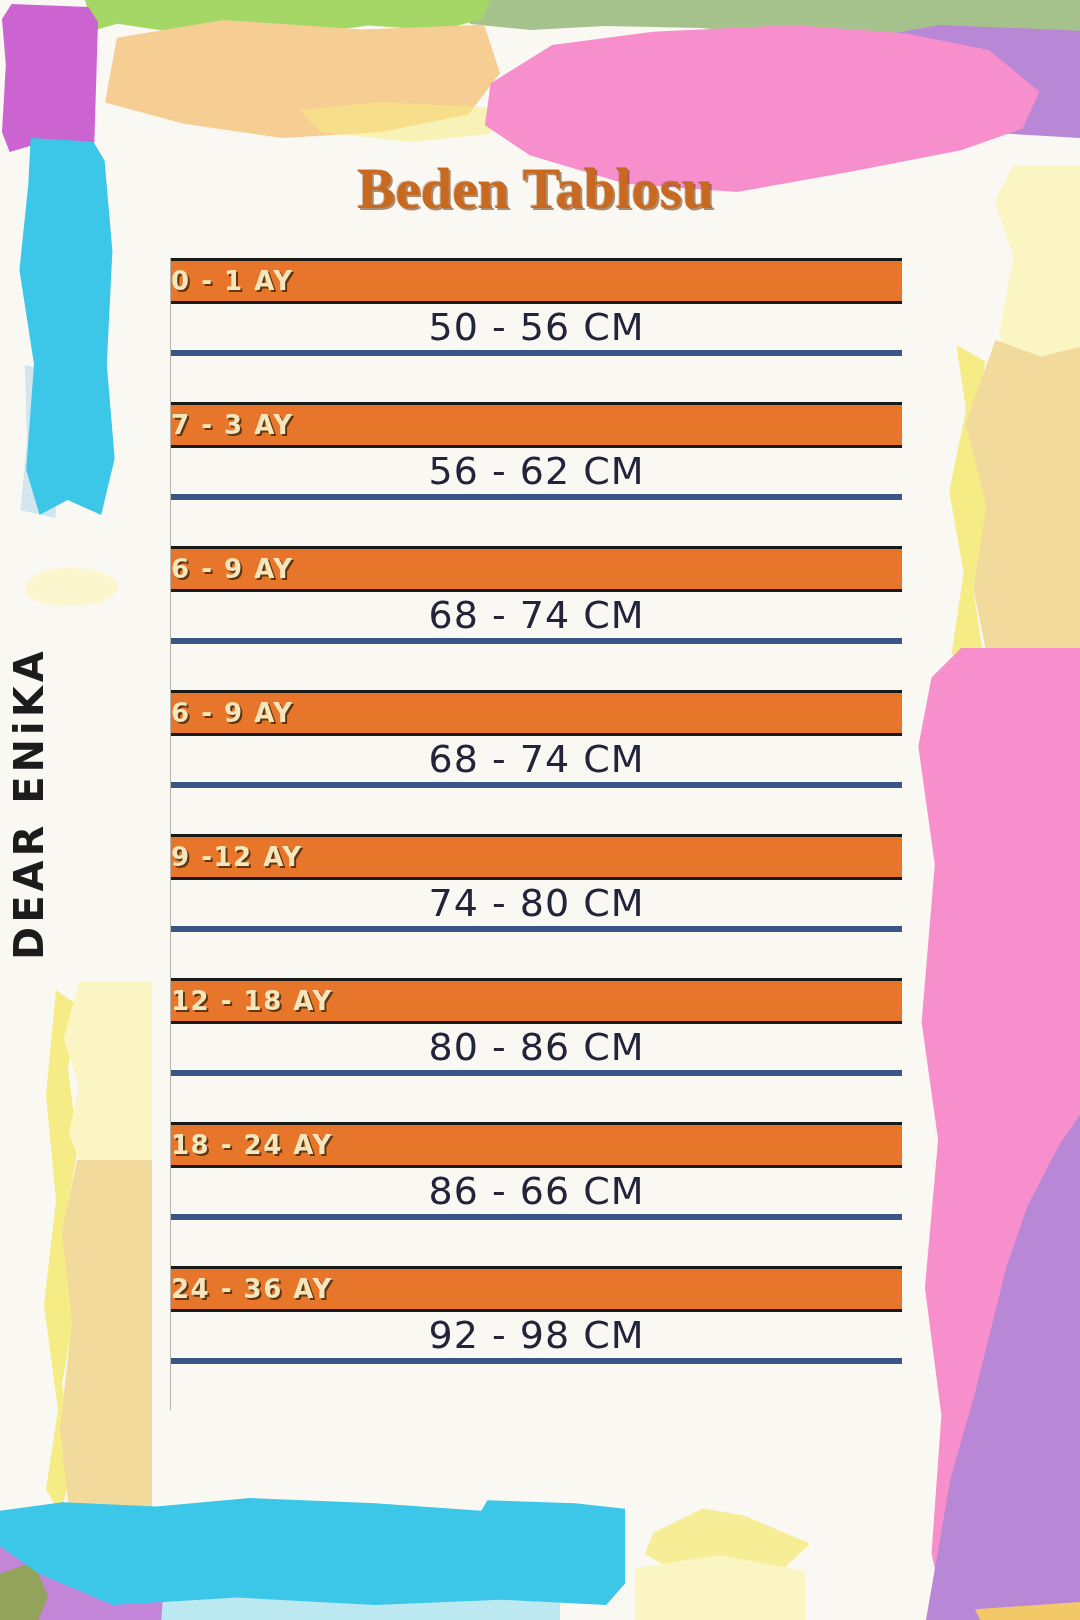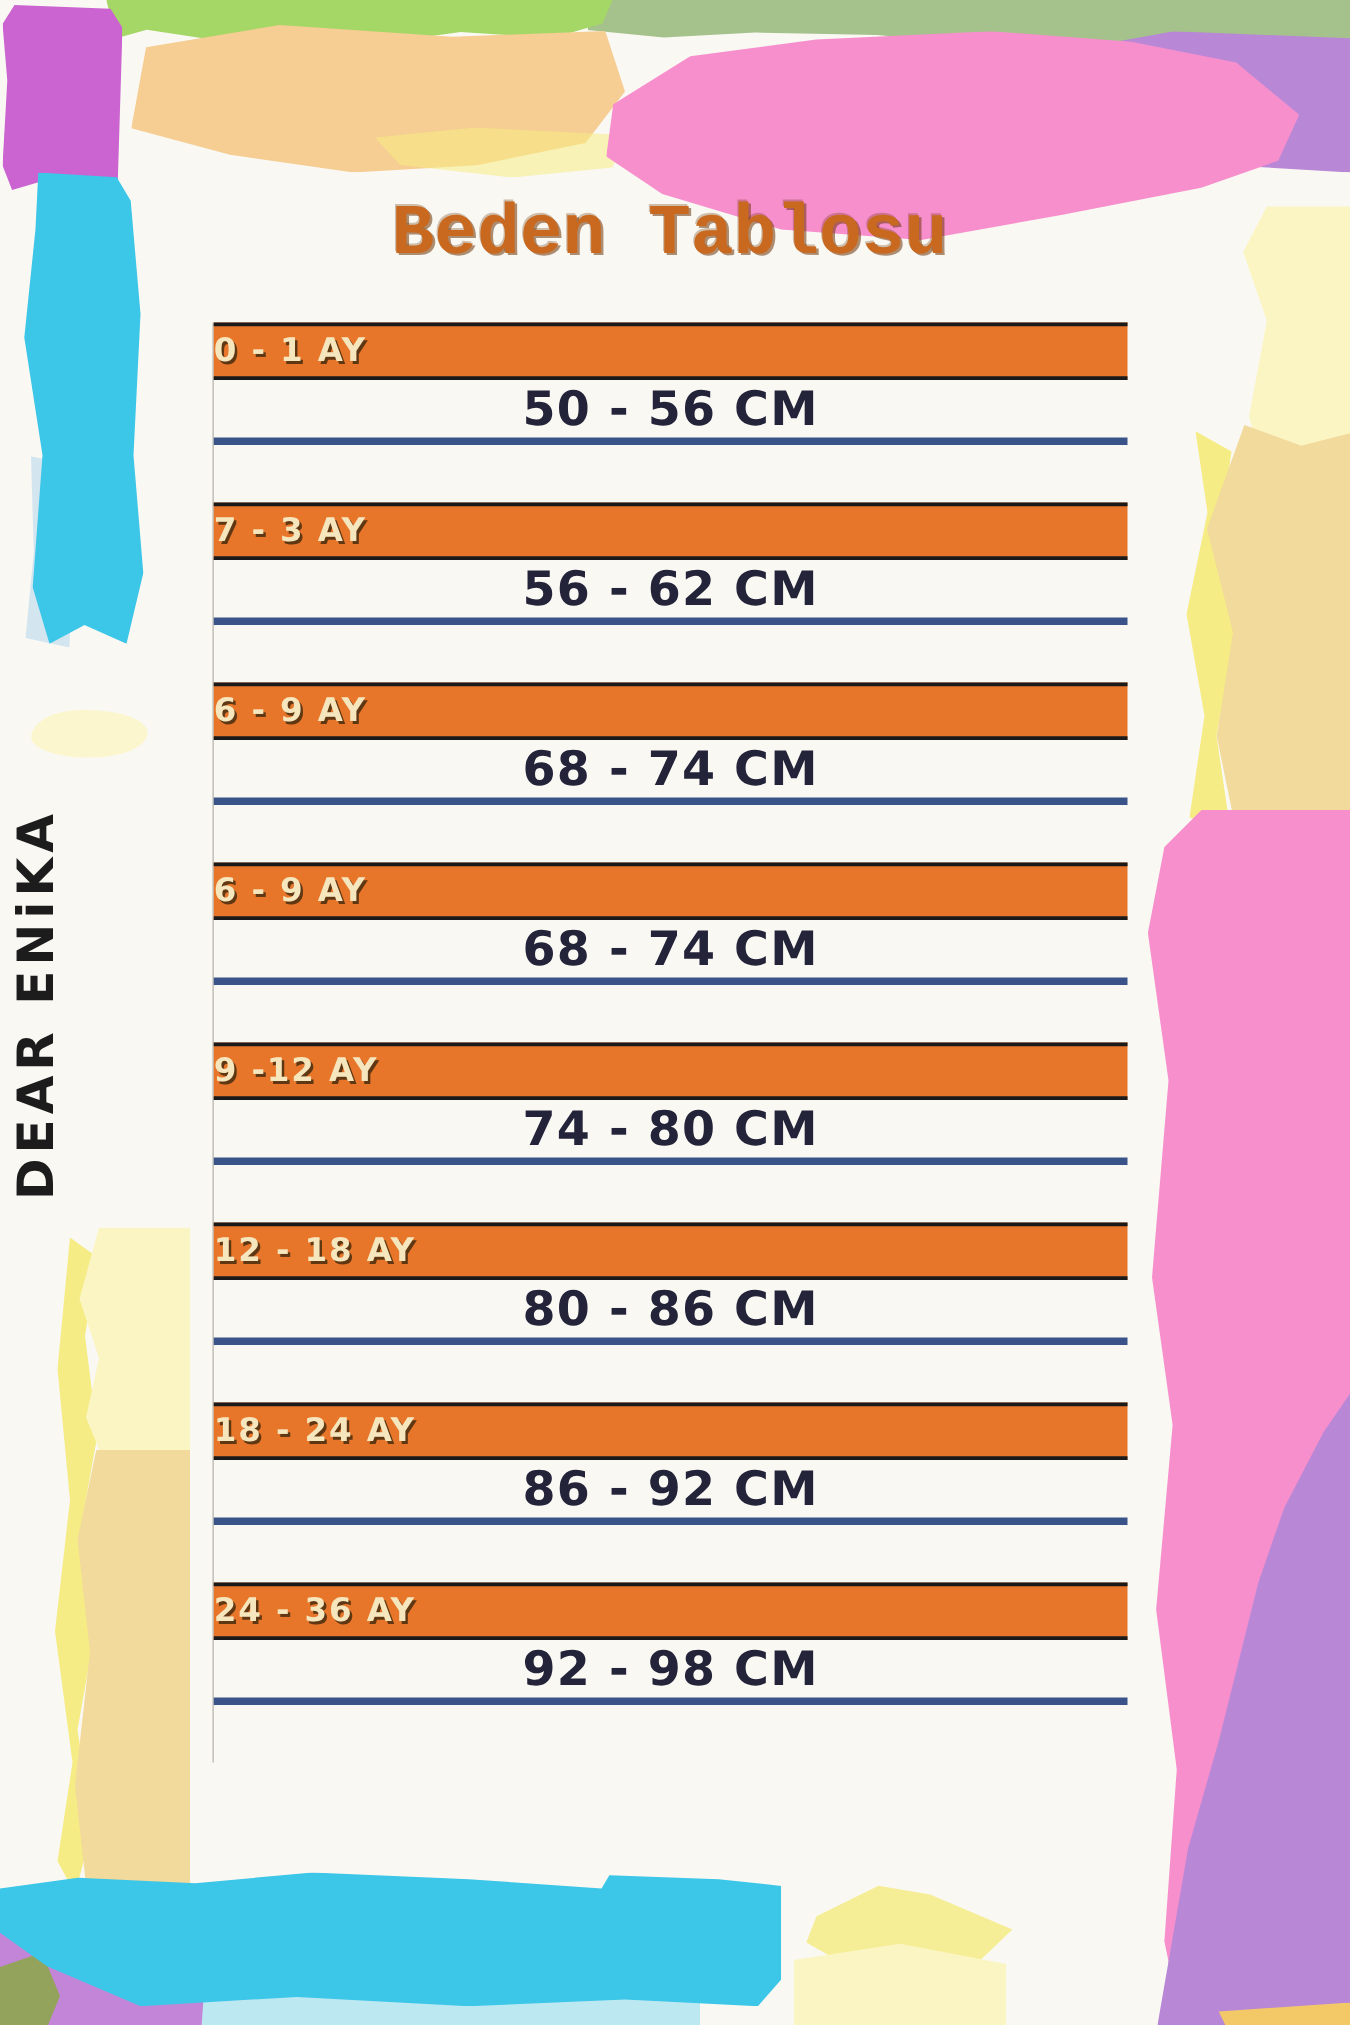--- a/index.html
+++ b/index.html
@@ -55,35 +55,35 @@
   .d-cyan-bottom{left:0;top:1498px;width:625px;height:107px;background:var(--cyan);z-index:3;
     filter:drop-shadow(0 -3px 0 rgba(70,105,140,.5));
     clip-path:polygon(0 12%,10% 4%,25% 8%,40% 0,60% 5%,77% 12%,78% 2%,92% 5%,100% 10%,100% 80%,97% 100%,80% 95%,60% 100%,38% 93%,18% 100%,6% 70%,0 45%);}
   .d-yellow-bottom{left:645px;top:1505px;width:165px;height:70px;background:var(--yellow_bright);opacity:.85;z-index:3;
     clip-path:polygon(5% 40%,35% 5%,60% 15%,100% 55%,80% 100%,15% 90%,0 70%);}
   .d-paleyellow-bottom{left:635px;top:1555px;width:170px;height:65px;background:var(--yellow_pale);z-index:3;
     clip-path:polygon(0 20%,50% 0,100% 25%,100% 100%,0 100%);}
 
   
   .title{position:absolute;left:170px;top:156px;width:731px;z-index:2;text-align:center;
-    font-family:Liberation Mono, monospace;font-weight:700;font-size:57px;color:var(--title);
+    font-family:Liberation Serif, serif;font-weight:700;font-size:57px;color:var(--title);
     text-shadow:2px 2px 0 rgba(110,52,8,.55),-1px -1px 0 rgba(110,52,8,.3);}
   .brand{position:absolute;left:6px;top:645px;height:315px;z-index:2;
     writing-mode:vertical-rl;transform:rotate(180deg);
     font-family:"DejaVu Sans",sans-serif;font-weight:700;font-size:40px;letter-spacing:4px;color:var(--brand);}
 
   
   .chart{position:absolute;left:170px;top:258px;width:731px;z-index:2;border-left:1px solid #b5b2ac;}
   .block{margin-bottom:46px;}
   .age-band{height:40px;background:var(--orange);border-top:3px solid var(--line_black);border-bottom:3px solid var(--line_black);
     display:flex;align-items:center;justify-content:flex-start;}
   .age-band span{font-size:26px;font-weight:700;letter-spacing:1.5px;color:var(--age_text);
     text-shadow:2px 2px 0 rgba(70,45,15,.85);}
   .size-row{height:46px;display:flex;align-items:center;justify-content:center;background:transparent;}
-  .size-row span{font-size:38px;font-weight:700;letter-spacing:1px;color:var(--size_text);}
+  .size-row span{font-size:38px;font-weight:400;letter-spacing:1px;color:var(--size_text);}
   .blue-divider{height:6px;background:var(--line_blue);}
 </style>
 </head>
 <body>
 
 <div id="stage">
 
   <div class="decor d-sage-top"></div>
   <div class="decor d-green-top"></div>
   <div class="decor d-tan-top"></div>
@@ -174,21 +174,21 @@
           <span>80 - 86 CM</span>
         </div>
       <div class="blue-divider"></div>
     </div>
 
     <div class="block">
       <div class="age-band">
           <span>18 - 24 AY</span>
         </div>
       <div class="size-row">
-          <span>86 - 92 CM</span>
+          <span>86 - 66 CM</span>
         </div>
       <div class="blue-divider"></div>
     </div>
 
     <div class="block">
       <div class="age-band">
           <span>24 - 36 AY</span>
         </div>
       <div class="size-row">
           <span>92 - 98 CM</span>

